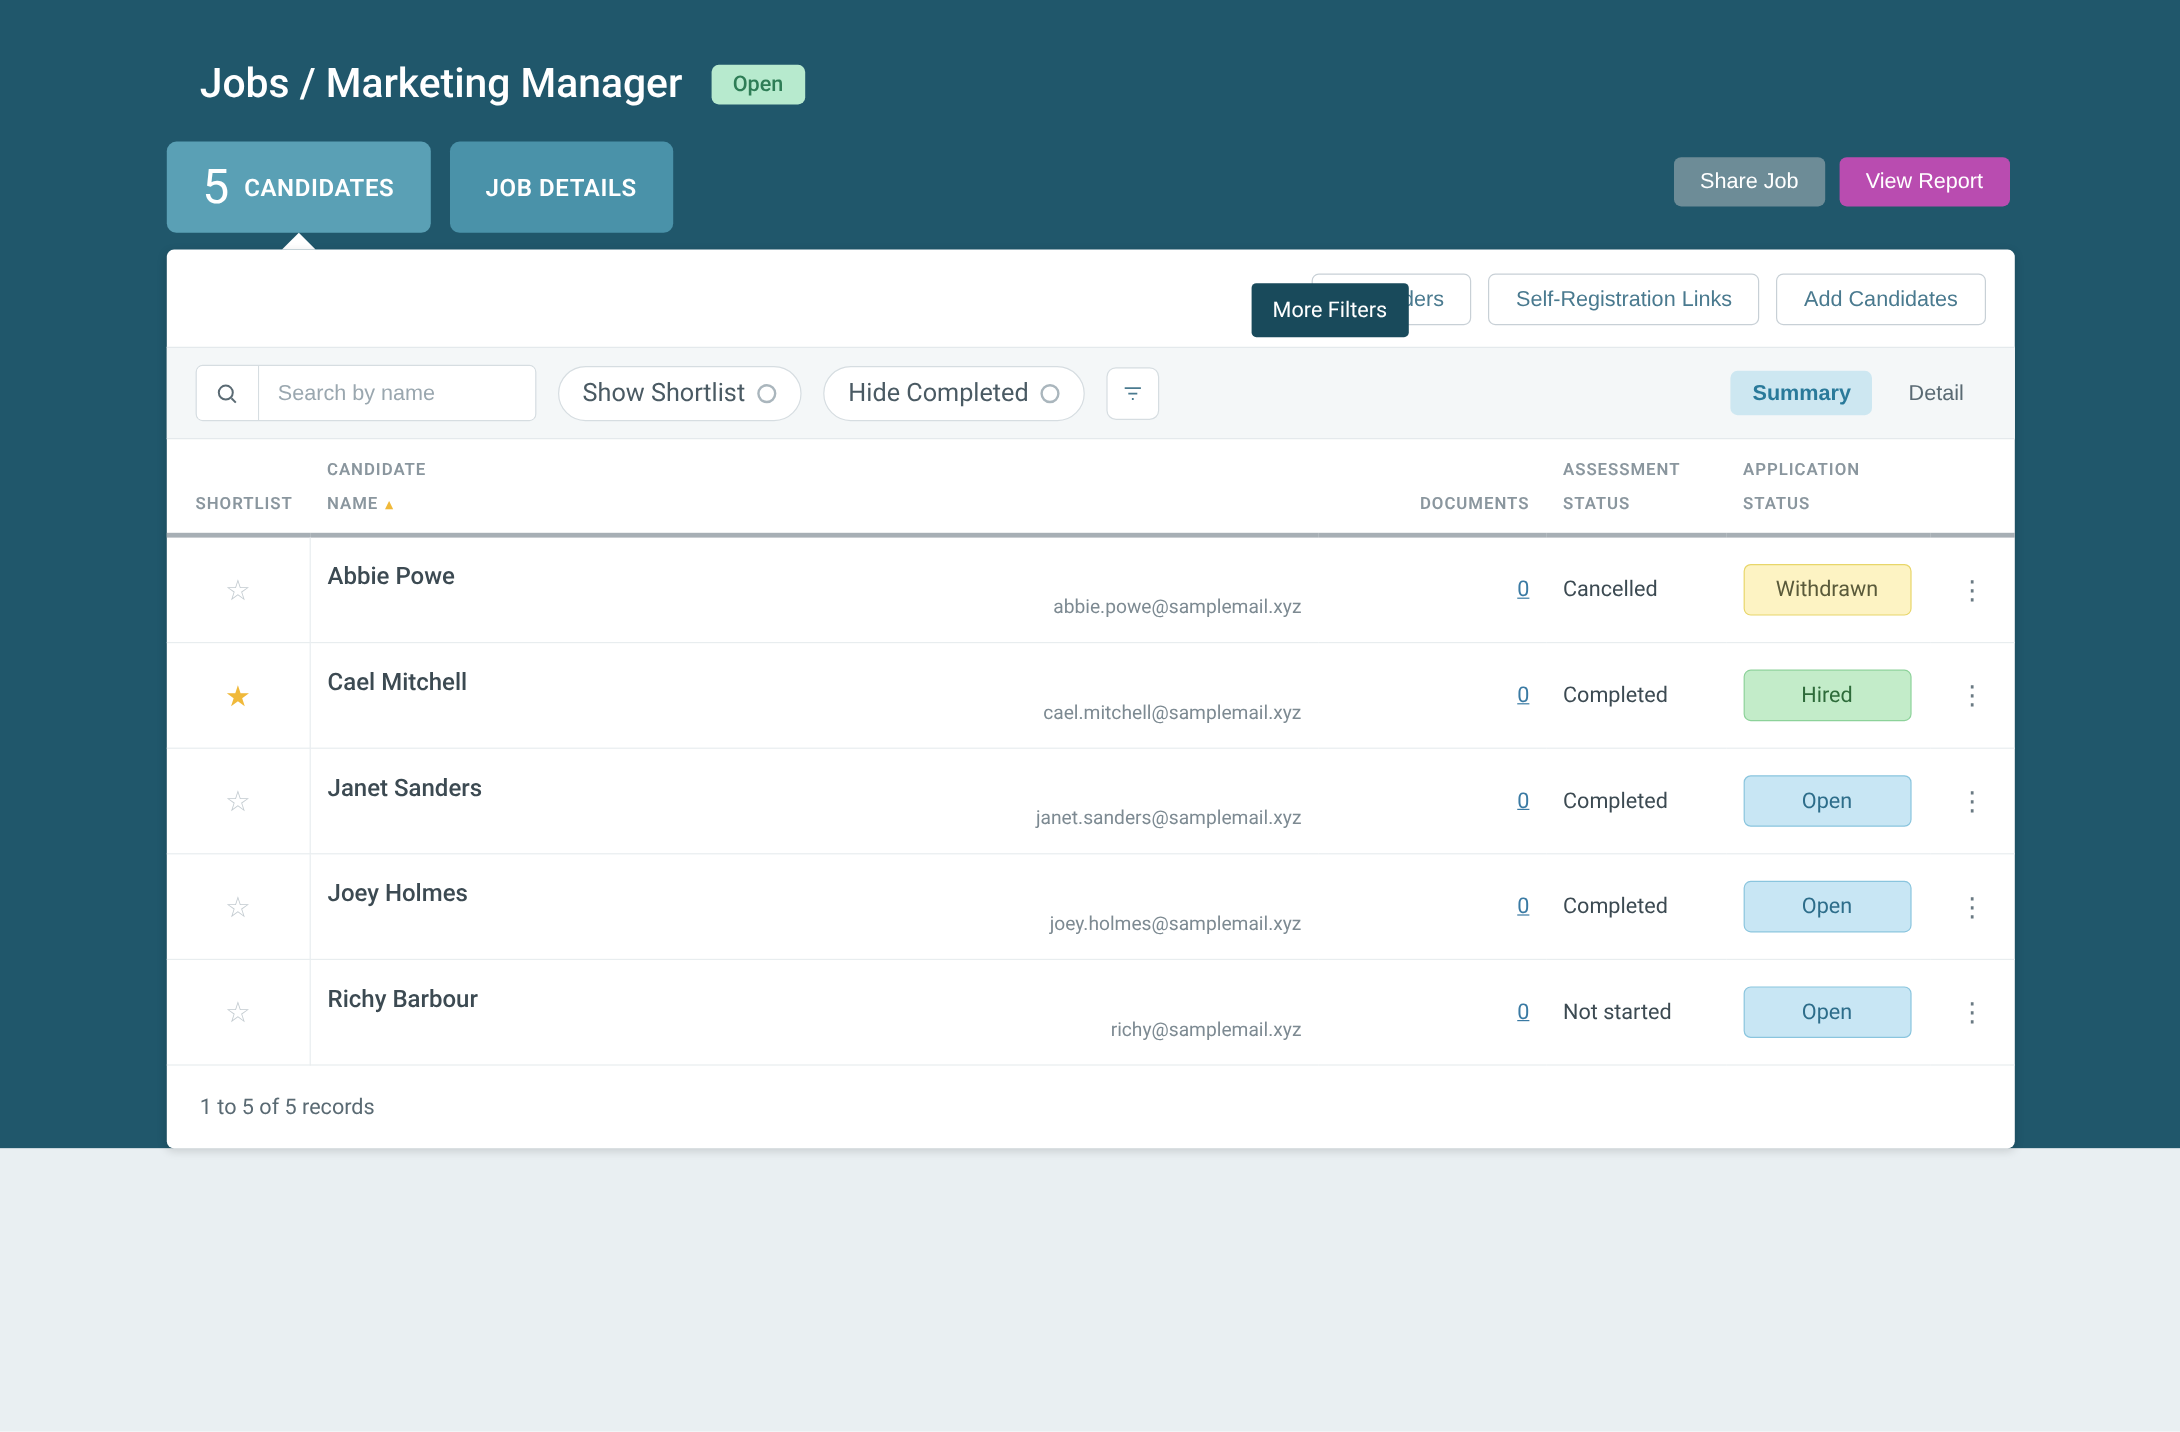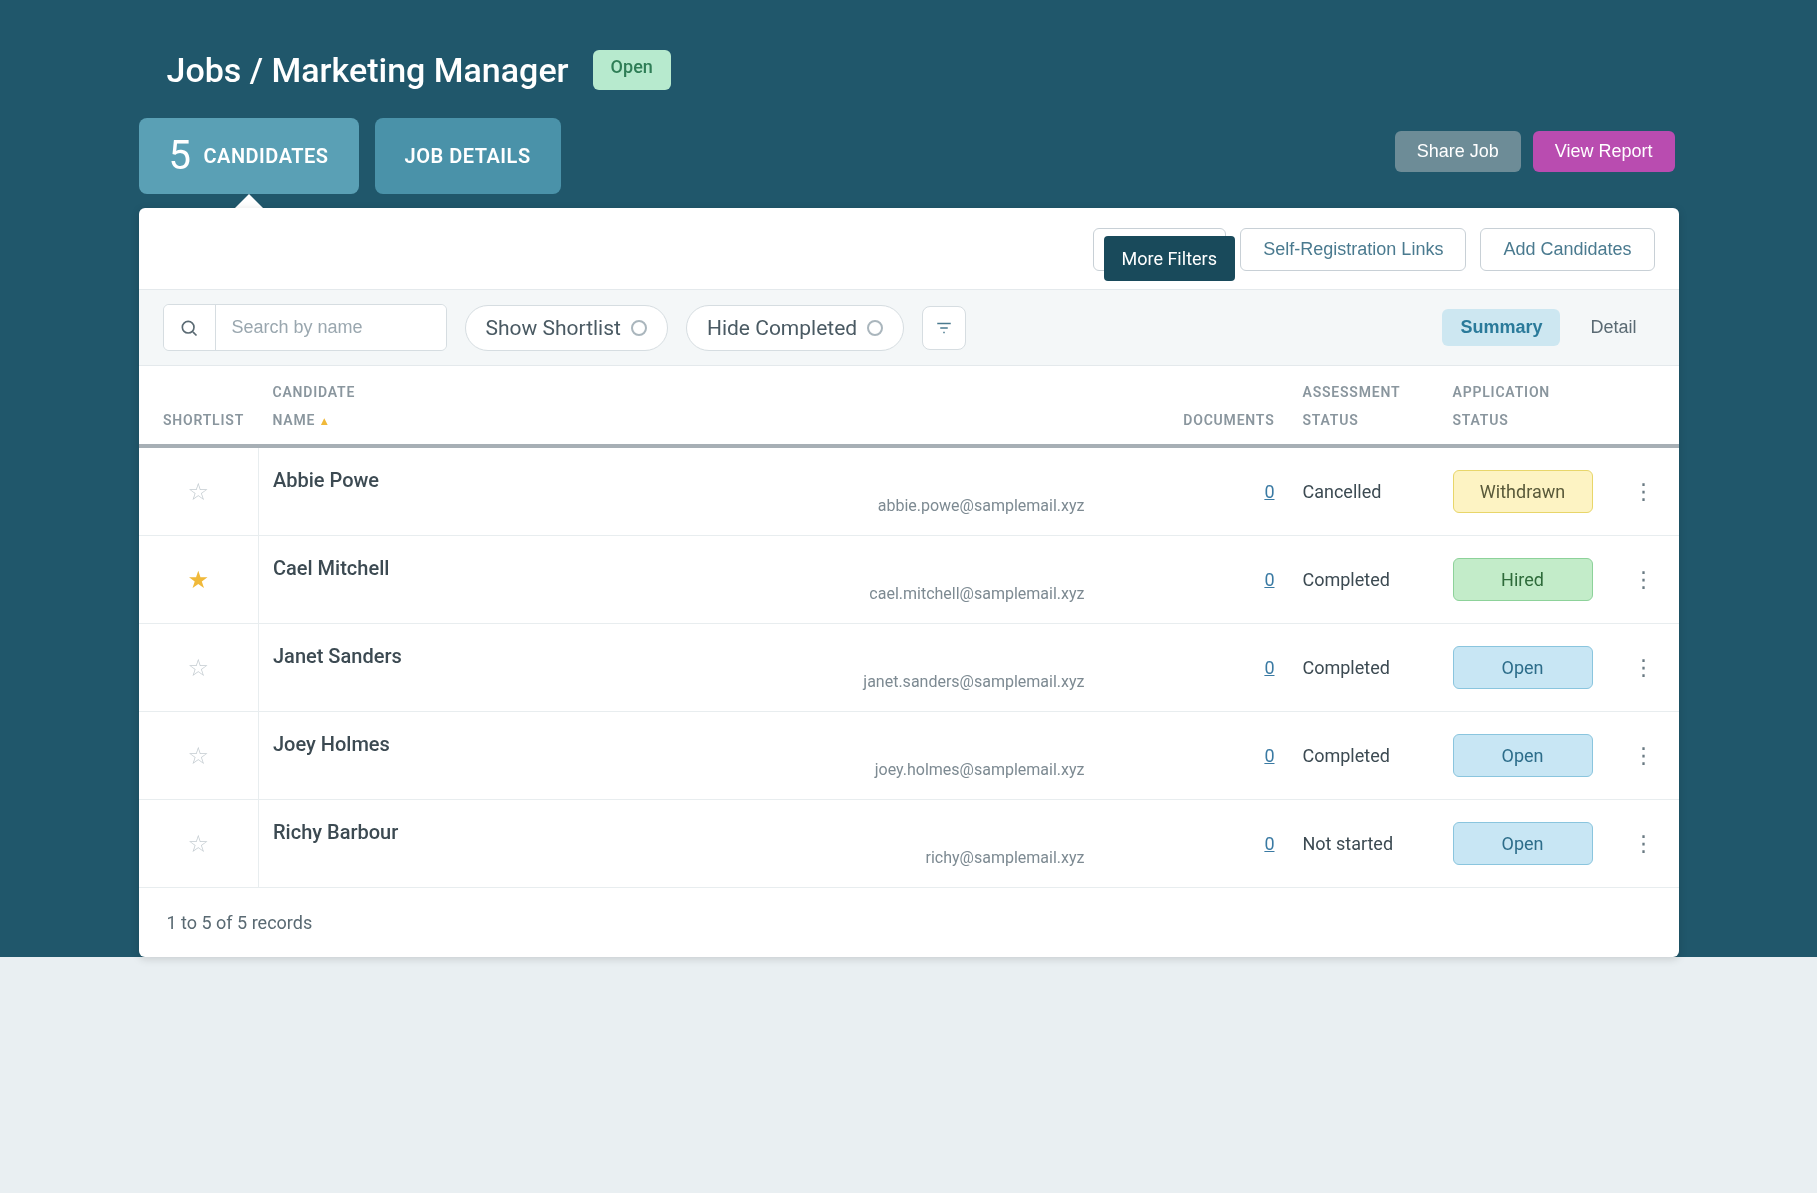--- a/index.html
+++ b/index.html
@@ -12,20 +12,21 @@
       background: #20576b;
       padding: 50px 0 0 0;
     }
     .container {
       max-width: 1580px;
       margin: 0 auto;
       padding: 0 20px;
     }
     .breadcrumb-row {
       display: flex;
+      align-items: center;
       gap: 24px;
       margin-bottom: 28px;
       padding-left: 28px;
     }
     .breadcrumb {
       color: #fff;
       font-size: 34px;
       font-weight: 500;
     }
     .open-badge {
@@ -125,21 +126,21 @@
       font-size: 18px;
       cursor: pointer;
     }
     .more-filters-tooltip {
       position: absolute;
       background: #194a5b;
       color: #fff;
       padding: 12px 18px;
       border-radius: 4px;
       font-size: 18px;
-      left: 965px;
+      left: 904px;
       top: 28px;
       z-index: 20;
     }
     .filter-bar {
       display: flex;
       align-items: center;
       gap: 18px;
       padding: 14px 24px;
       background: #f4f7f8;
       border-top: 1px solid #e4e9ec;

